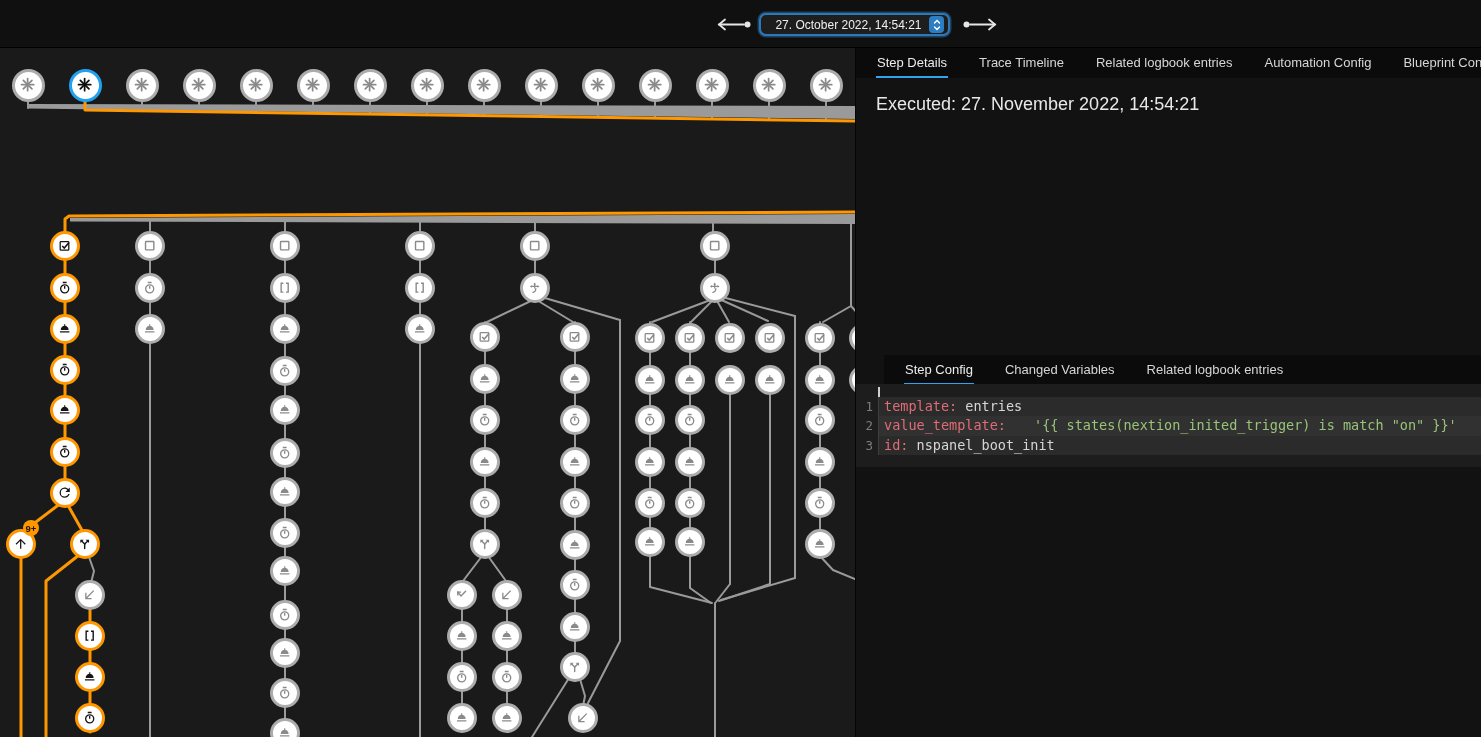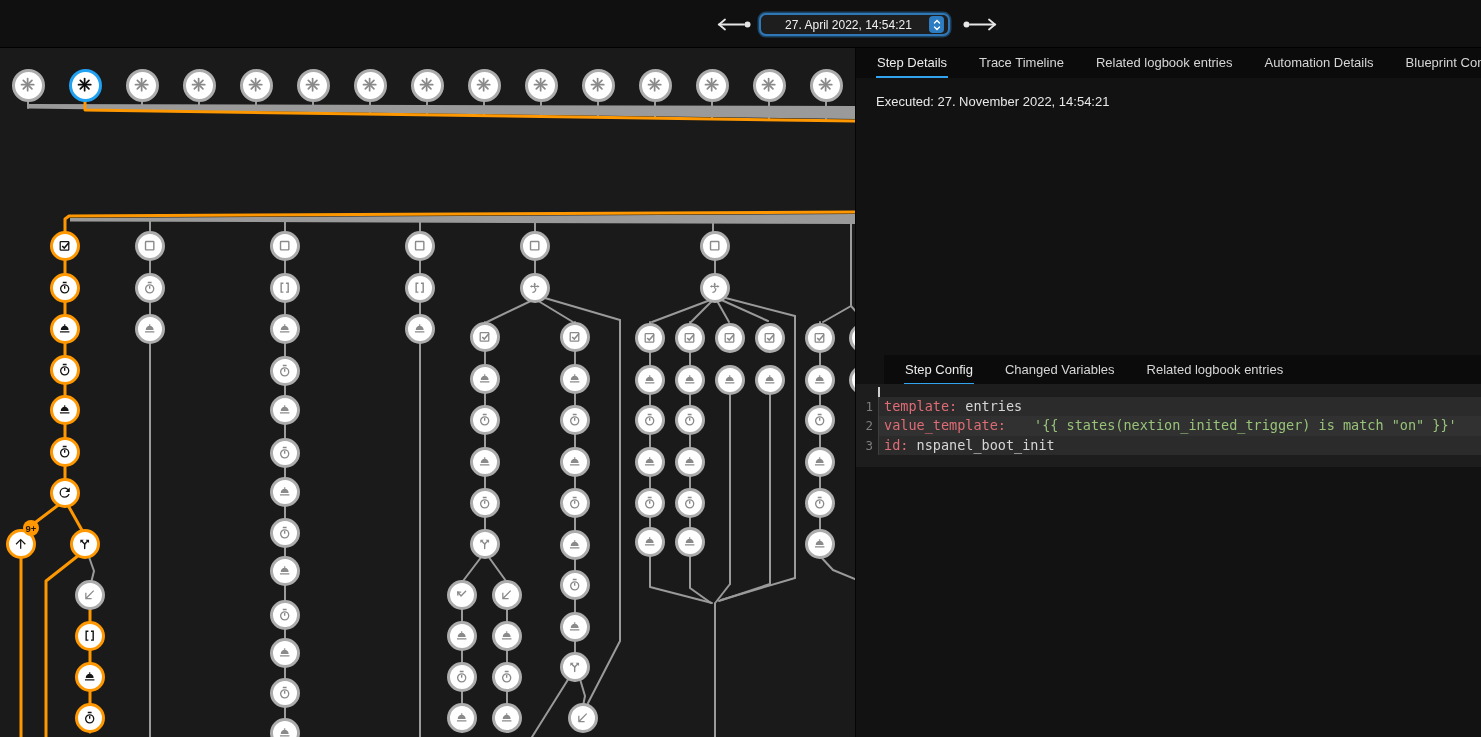--- a/index.html
+++ b/index.html
@@ -29,21 +29,21 @@
   .gnode.s { border-color:#21a1f1; color:#0d0d0d; }
   .gnode svg { width:64%; height:64%; display:block; }
   .badge { position:absolute; width:16px; height:16px; border-radius:50%; background:#ff9800; color:#241500; font-size:9.5px; font-weight:bold; display:flex; align-items:center; justify-content:center; z-index:6; }
   
   .right-panel { position:absolute; left:855px; top:48px; width:626px; height:689px; background:#121212; border-left:1px solid #050505; }
   .tabbar { position:absolute; left:0; width:626px; height:30px; background:#0b0b0b; display:flex; align-items:stretch; padding:0 14px 0 20px; gap:30px; }
   .tabbar.primary { top:0; justify-content:space-between; }
   .tabbar.secondary { top:307px;margin-left:28px; }
   .tab { display:flex; align-items:center; color:#d6d6d6; font-size:13px; white-space:nowrap; border-bottom:2px solid transparent; padding:0 1px; cursor:pointer; }
   .tab.active { border-bottom-color:#32a3ef; color:#ececec; }
-  .executed { position:absolute; left:20px; top:46px; color:#e8e8e8; font-size:13px; }
+  .executed { position:absolute; left:20px; top:46px; color:#e8e8e8; font-size:18px; }
   
   .code-editor { position:absolute; left:0; top:336px; width:626px; height:83px; background:#1d1d1d; font-family:"DejaVu Sans Mono", monospace; font-size:13.5px; padding-top:13px; }
   .cursor-tick { position:absolute; left:22px; top:3px; width:1.5px; height:10px; background:#cfcfcf; }
   .code-row { display:flex; height:19.4px; line-height:19.4px; }
   .code-row .gut { width:17px; text-align:right; color:#7d7d7d; font-size:12.5px; flex:0 0 17px; }
   .code-row .sep { width:6px; border-right:1px solid #3f3f3f; flex:0 0 6px; }
   .code-row .src { flex:1; background:#2b2b2b; padding-left:5px; white-space:pre; }
   .code-row.hl2 .src { background:#313131; }
   .tok-key { color:#e06c75; }
   .tok-str { color:#98c379;margin-left:20px; }
@@ -128,21 +128,21 @@
 
   <div class="toolbar">
     <svg class="nav-arrow" style="left:716px" viewBox="0 0 36 13">
       <g stroke="#e6e6e6" stroke-width="1.8" fill="none" stroke-linecap="round">
         <line x1="3" y1="6.5" x2="28" y2="6.5"></line>
         <polyline points="9,1.5 3,6.5 9,11.5"></polyline>
       </g>
       <circle cx="31.5" cy="6.5" r="3" fill="#e6e6e6"></circle>
     </svg>
     <div class="run-select">
-      <span class="val">27. April 2022, 14:54:21</span>
+      <span class="val">27. October 2022, 14:54:21</span>
       <span class="stepper">
         <svg width="8" height="12" viewBox="0 0 8 12">
           <g stroke="#fff" stroke-width="1.4" fill="none" stroke-linecap="round">
             <polyline points="1.5,4 4,1.5 6.5,4"></polyline>
               <polyline points="1.5,8 4,10.5 6.5,8"></polyline>
           </g>
         </svg>
       </span>
     </div>
     <svg class="nav-arrow" style="left:962px" viewBox="0 0 36 13">
@@ -715,21 +715,21 @@
         <div class="gnode d" style="width: 30px; height: 30px; left: 849px; top: 317px;"></div>
       </div>
     <div class="badge" id="graph-badge" style="left: 23px; top: 472px;">9+</div>
   </div>
 
   <div class="right-panel">
     <div class="tabbar primary" id="tabs-primary">
         <div class="tab active">Step Details</div>
         <div class="tab">Trace Timeline</div>
         <div class="tab">Related logbook entries</div>
-        <div class="tab">Automation Details</div>
+        <div class="tab">Automation Config</div>
         <div class="tab">Blueprint Config</div>
       </div>
     <div class="executed">Executed: 27. November 2022, 14:54:21</div>
     <div class="tabbar secondary" id="tabs-secondary">
         <div class="tab active">Step Config</div>
         <div class="tab">Changed Variables</div>
         <div class="tab">Related logbook entries</div>
       </div>
     <div class="code-editor" id="code-editor">
       <div class="cursor-tick"></div>

